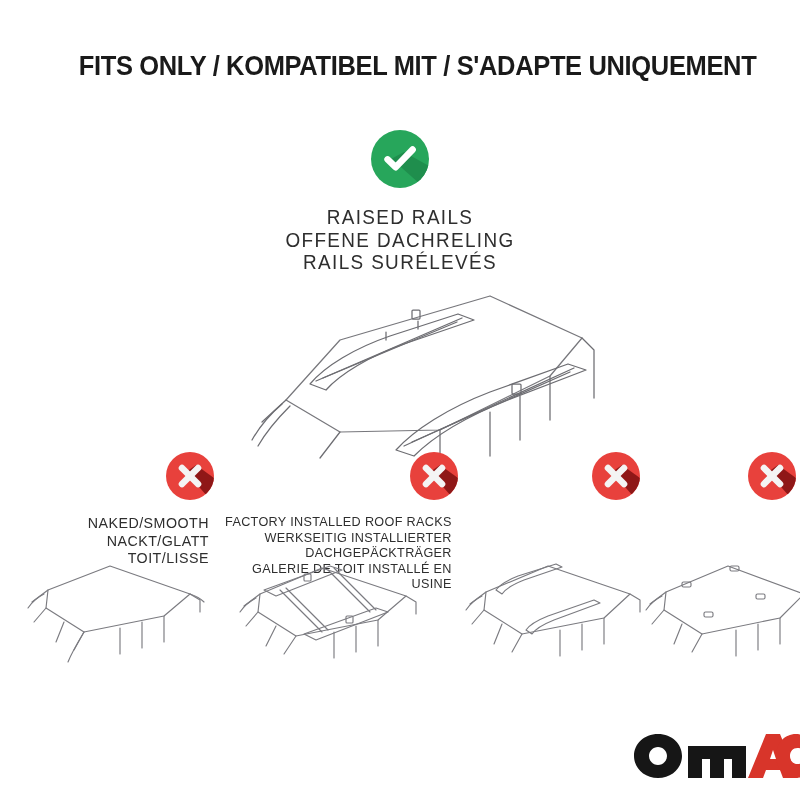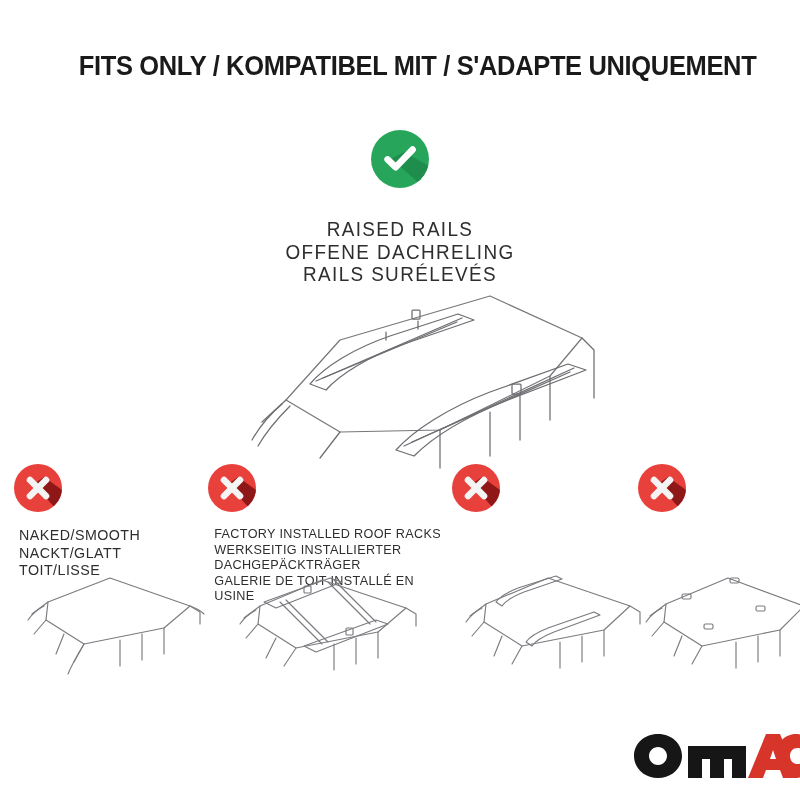--- a/index.html
+++ b/index.html
@@ -42,21 +42,21 @@
     left: 0; top: 130px;
     width: 800px;
   }
   .badge-wrap { text-align: center; }
   .badge {
     display: inline-block;
     width: 58px; height: 58px;
     line-height: 0;
   }
   .hero-labels {
-    margin-top: 26px;
+    margin-top: 14px;
     text-align: center;
   }
   .hero-labels .lbl {
     font-family: "Liberation Sans", sans-serif;
     font-size: 19.5px;
     font-weight: normal;
     letter-spacing: 1.4px;
     line-height: 22.5px;
     color: #2e2e2e;
     transform: scaleX(0.97);
@@ -71,22 +71,22 @@
 
   
   .cols {
     position: absolute;
     left: 0; top: 452px;
     width: 800px;
     height: 348px;
   }
   .col {
     position: absolute;
-    top: 12px;
-    text-align: left;
+    top: 0;
+    text-align: right;
   }
   .col-0 { left: 14px;  width: 200px; }
   .col-1 { left: 208px; width: 250px; }
   .col-2 { left: 452px; width: 188px; }
   .col-3 { left: 638px; width: 158px; }
 
   .xbadge {
     display: inline-block;
     width: 48px; height: 48px;
     line-height: 0;

